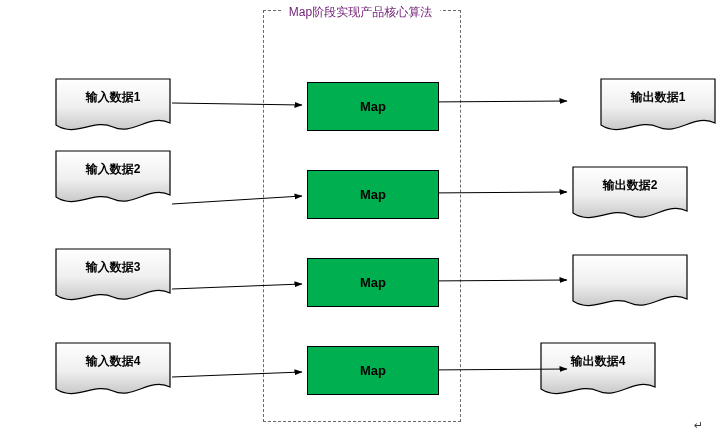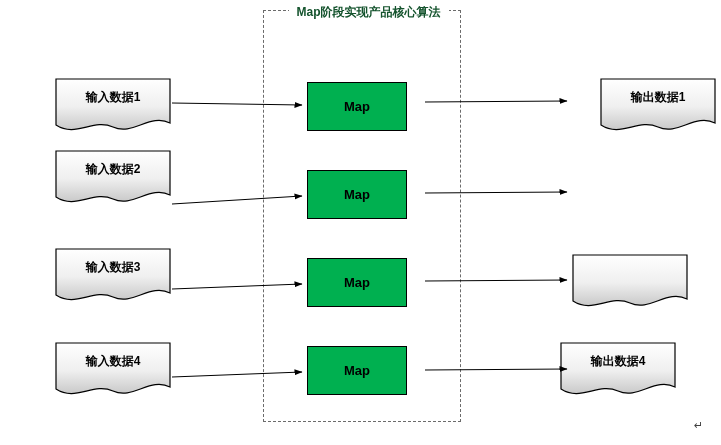--- a/index.html
+++ b/index.html
@@ -21,45 +21,44 @@
     border:1.5px dashed #6b6b6b;
     box-sizing:border-box;
   }
   .stage-title{
     position:absolute;
     top:4px;left:50%;
     transform:translateX(-50%);
     background:#ffffff;
     padding:0 8px;
     font-size:12px;
-    font-weight:bold;
-    color:#14532d;
+    font-weight:normal;
+    color:#701a75;
     white-space:nowrap;
     z-index:3;
-    margin-left:8px;
   }
   
   .doc{
     position:absolute;
     width:116px;height:58px;
   }
   .doc svg{display:block;width:116px;height:58px;}
   .doc .doc-label{
     position:absolute;
     left:0;right:0;top:11px;
     text-align:center;
     font-size:12px;
     font-weight:bold;
     color:#000000;
   }
   
   .map-box{
     position:absolute;
     left:307px;
-    width:100px;height:49px;
+    width:132px;height:49px;
     background:#00b050;
     border:1px solid #000000;
     box-sizing:border-box;
     display:flex;
     align-items:center;
     justify-content:center;
     font-size:13px;
     font-weight:bold;
     color:#000000;
     z-index:2;
@@ -123,20 +122,26 @@
     <span class="doc-label">输出数据1</span>
   </div>
 
   <div class="doc" style="left:55px;top:150px">
     <svg viewBox="0 0 116 58">
         <path d="M1,1 H115 V45 C95,35 78,58 58,49 C38,40 21,60 1,47 Z" fill="url(#docGrad)" stroke="#000" stroke-width="1.2"></path>
       </svg>
     <span class="doc-label">输入数据2</span>
   </div>
   <div class="map-box" style="top:170px">Map</div>
+  <div class="doc" style="left:572px;top:166px">
+    <svg viewBox="0 0 116 58">
+        <path d="M1,1 H115 V45 C95,35 78,58 58,49 C38,40 21,60 1,47 Z" fill="url(#docGrad)" stroke="#000" stroke-width="1.2"></path>
+      </svg>
+    <span class="doc-label">输出数据2</span>
+  </div>
 
   <div class="doc" style="left:55px;top:248px">
     <svg viewBox="0 0 116 58">
         <path d="M1,1 H115 V45 C95,35 78,58 58,49 C38,40 21,60 1,47 Z" fill="url(#docGrad)" stroke="#000" stroke-width="1.2"></path>
       </svg>
     <span class="doc-label">输入数据3</span>
   </div>
   <div class="map-box" style="top:258px">Map</div>
   <div class="doc" style="left:572px;top:254px">
     <svg viewBox="0 0 116 58">
@@ -144,21 +149,21 @@
       </svg>
   </div>
 
   <div class="doc" style="left:55px;top:342px">
     <svg viewBox="0 0 116 58">
         <path d="M1,1 H115 V45 C95,35 78,58 58,49 C38,40 21,60 1,47 Z" fill="url(#docGrad)" stroke="#000" stroke-width="1.2"></path>
       </svg>
     <span class="doc-label">输入数据4</span>
   </div>
   <div class="map-box" style="top:346px">Map</div>
-  <div class="doc" style="left:560px;top:342px">
+  <div class="doc" style="left:540px;top:342px">
     <svg viewBox="0 0 116 58">
         <path d="M1,1 H115 V45 C95,35 78,58 58,49 C38,40 21,60 1,47 Z" fill="url(#docGrad)" stroke="#000" stroke-width="1.2"></path>
       </svg>
     <span class="doc-label">输出数据4</span>
   </div>
 
   <span class="return-mark">↵</span>
 
 </div>
 

